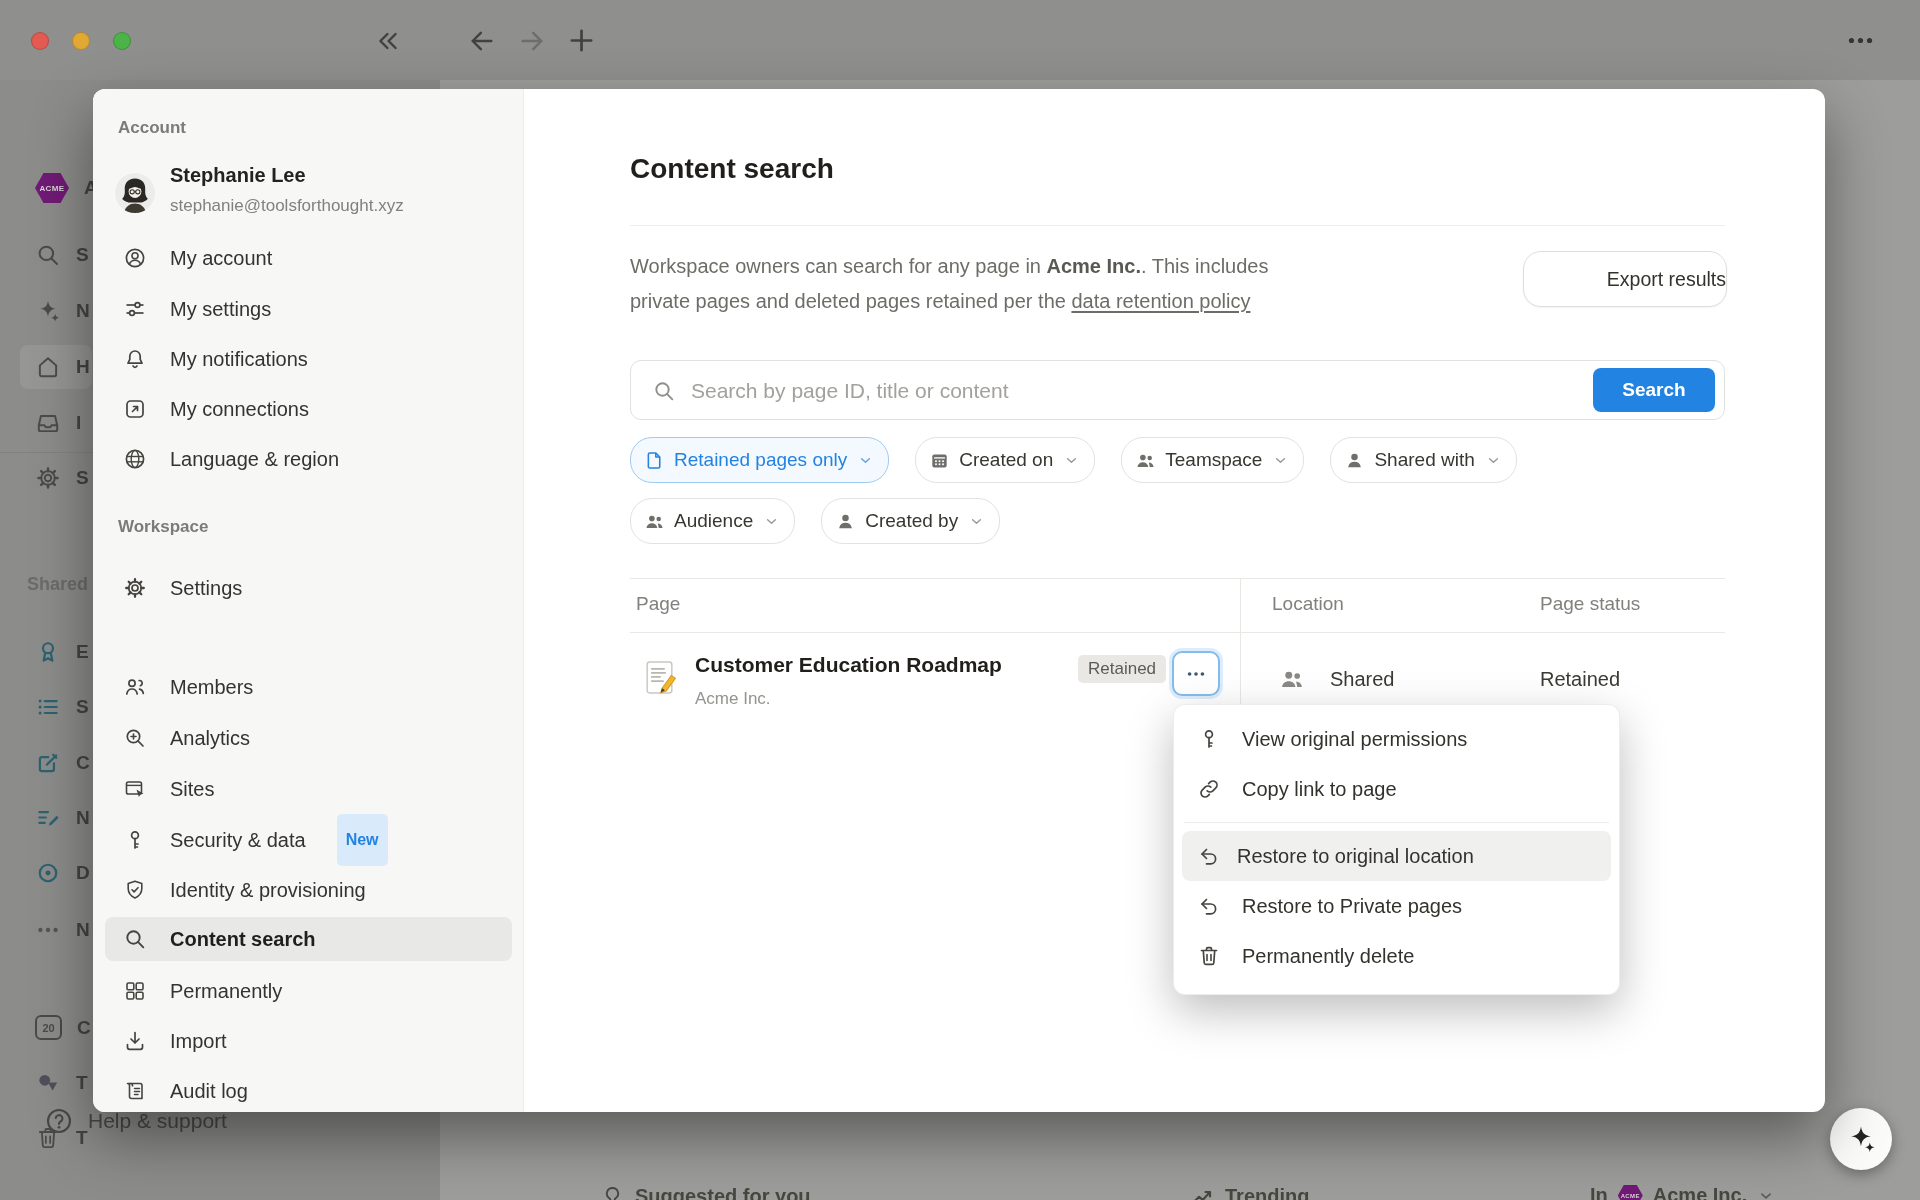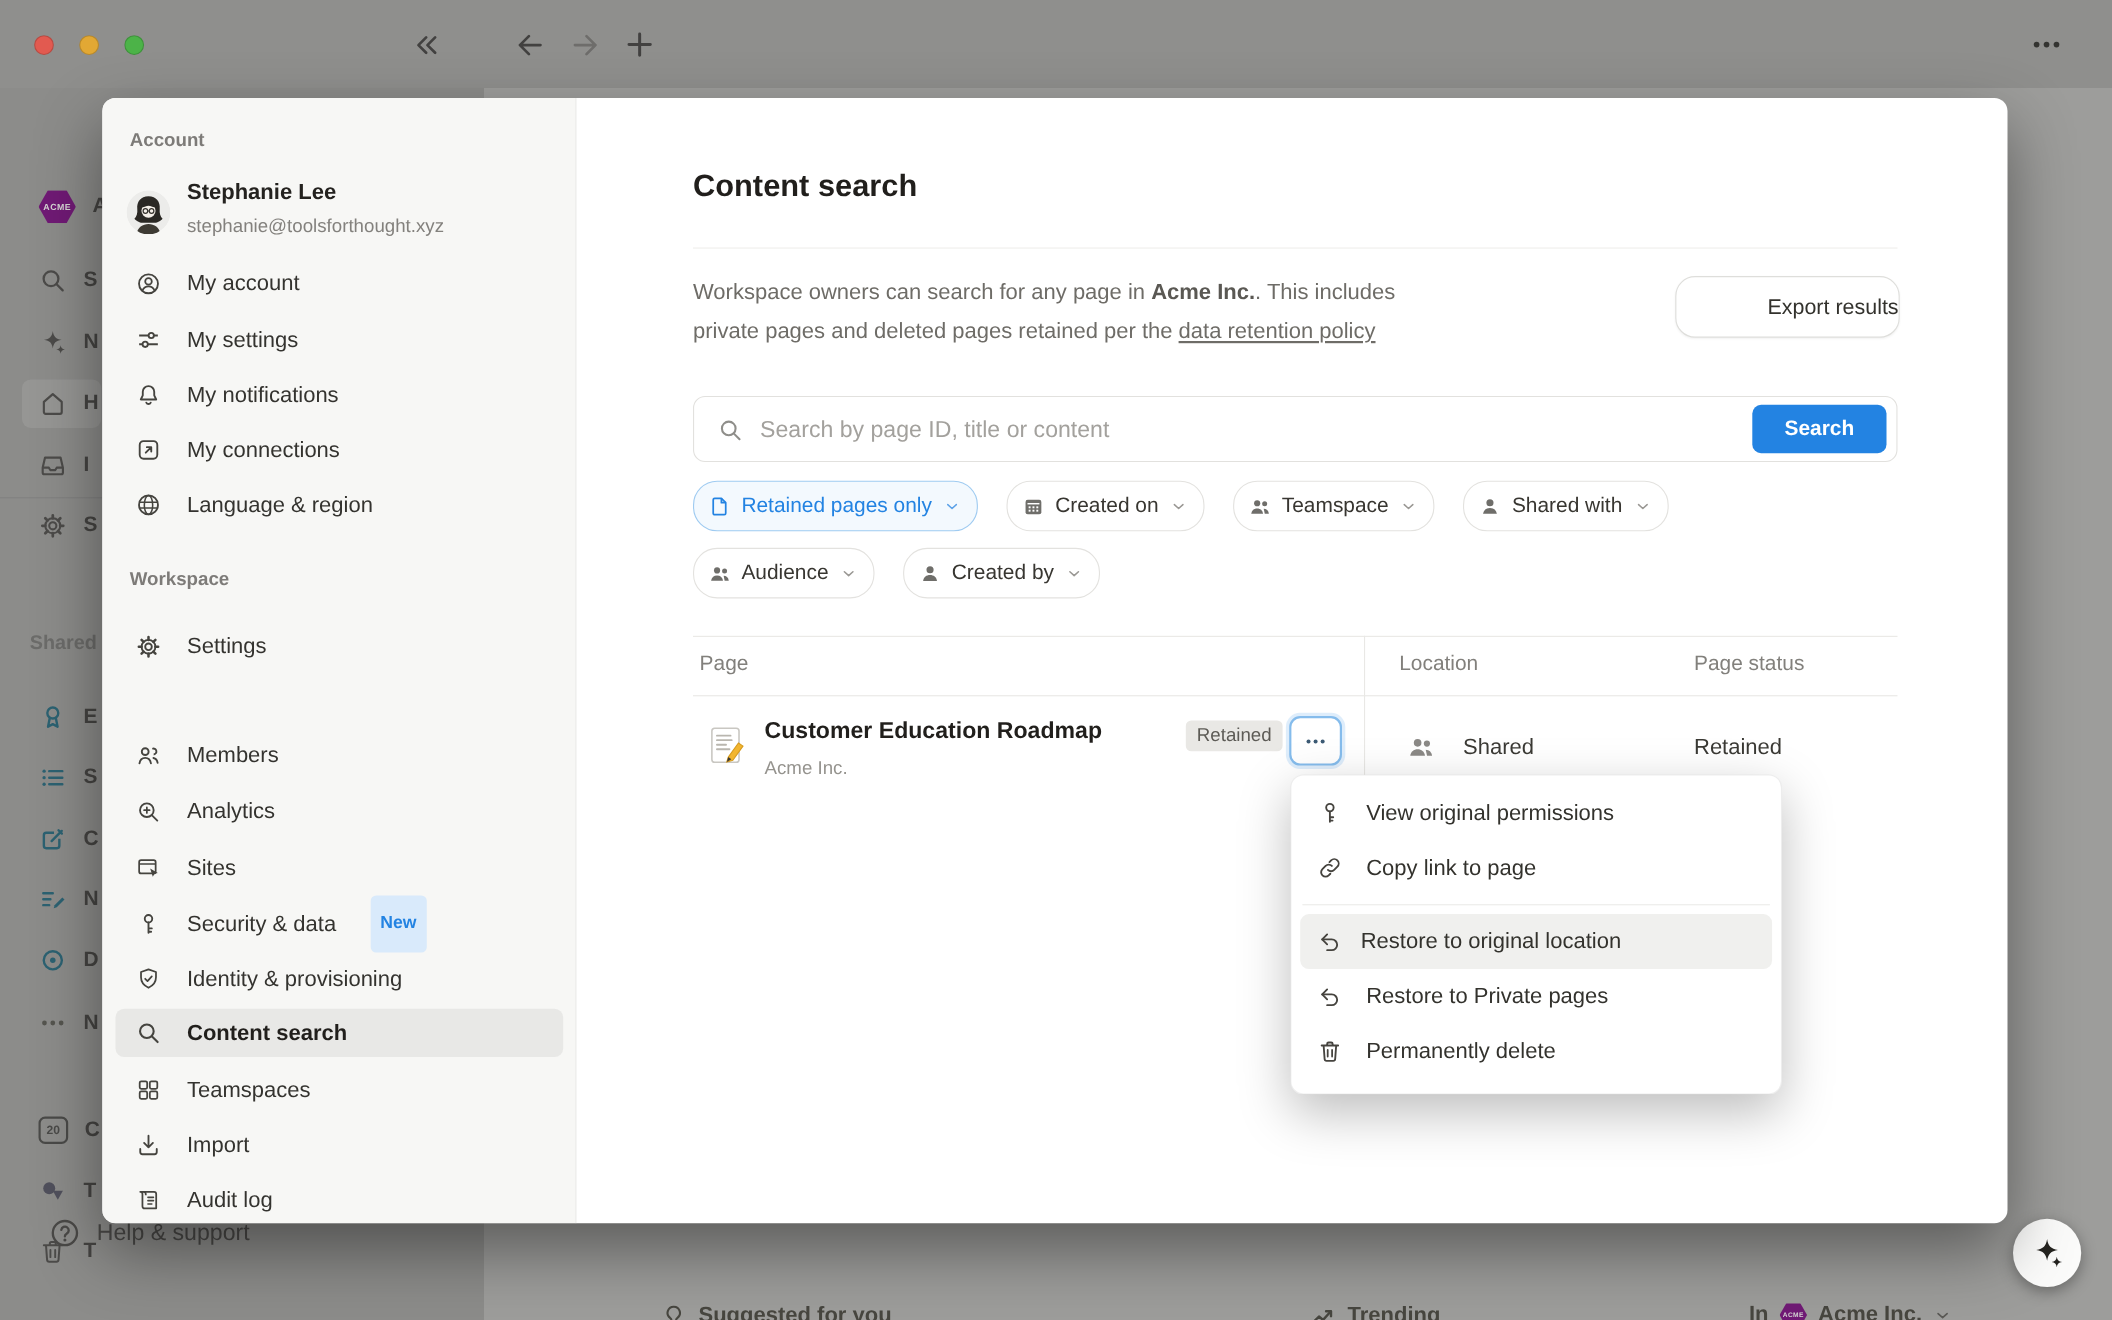--- a/index.html
+++ b/index.html
@@ -536,21 +536,21 @@
       <div class="sitem sel" style="top:828px">
           <svg>
             <use href="#i-search"></use>
           </svg>
           <span>Content search</span>
         </div>
       <div class="sitem" style="top:880px">
           <svg>
             <use href="#i-grid"></use>
           </svg>
-          <span>Teamspaces</span>
+          <span>Permanently</span>
         </div>
       <div class="sitem" style="top:930px">
           <svg>
             <use href="#i-import"></use>
           </svg>
           <span>Import</span>
         </div>
       <div class="sitem" style="top:980px">
           <svg>
             <use href="#i-scroll"></use>

